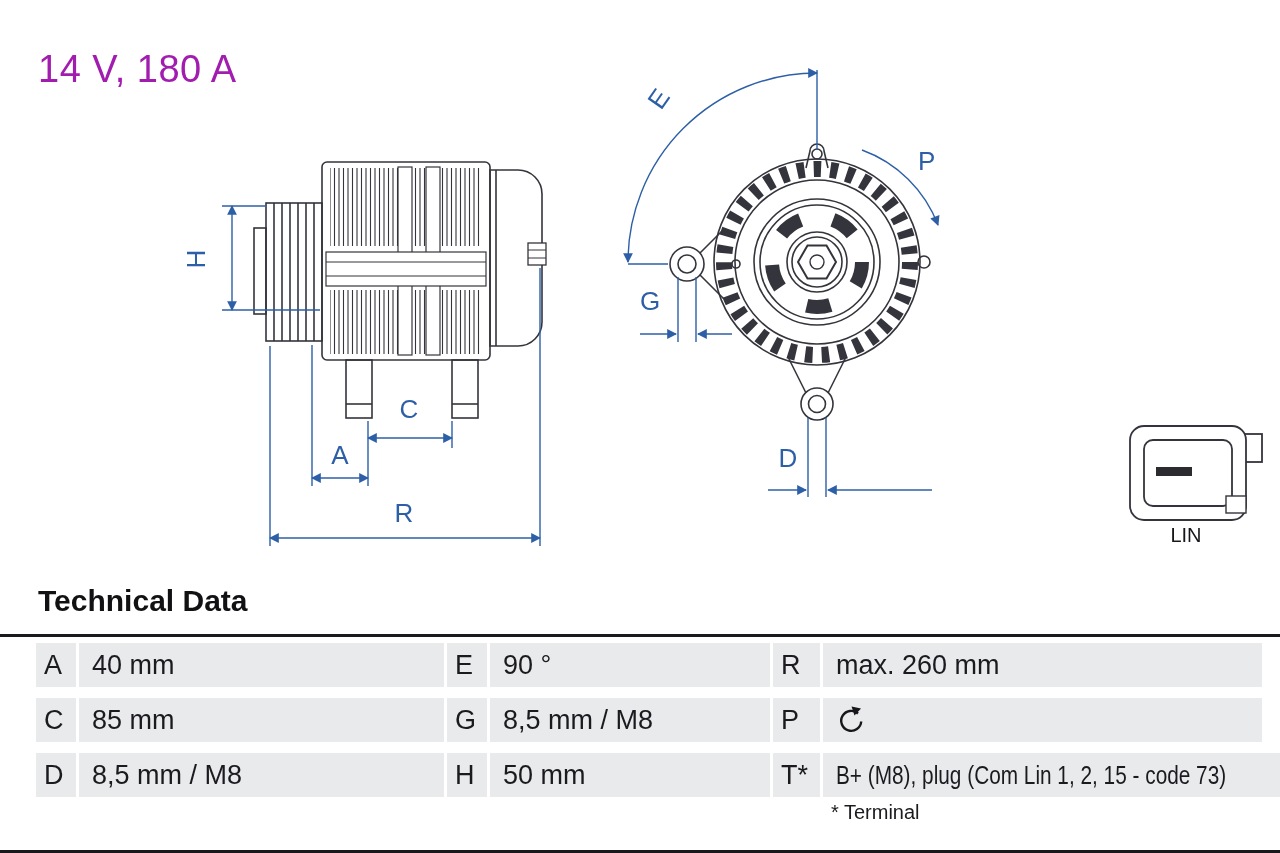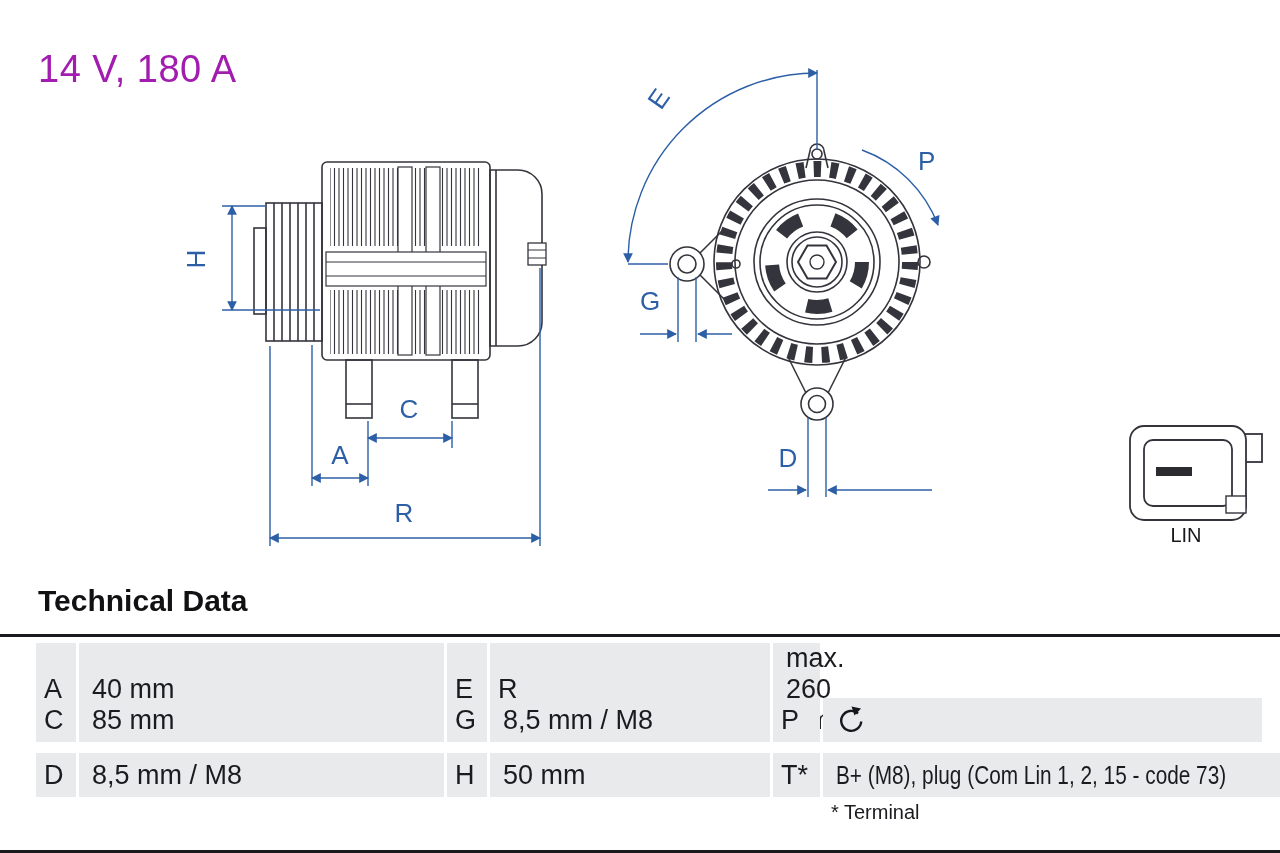--- a/index.html
+++ b/index.html
@@ -180,20 +180,21 @@
 
 <div class="tech-heading">Technical Data</div>
 <div class="top-rule"></div>
 
 <div class="table">
 
   <div class="trow">
     <div class="cell key">A</div>
     <div class="cell val">40 mm</div>
     <div class="cell key">E</div>
+    <div class="cell val">90 °</div>
     <div class="cell key">R</div>
     <div class="cell val">max. 260 mm</div>
   </div>
 
   <div class="trow">
     <div class="cell key">C</div>
     <div class="cell val">85 mm</div>
     <div class="cell key">G</div>
     <div class="cell val">8,5 mm / M8</div>
     <div class="cell key">P</div>

